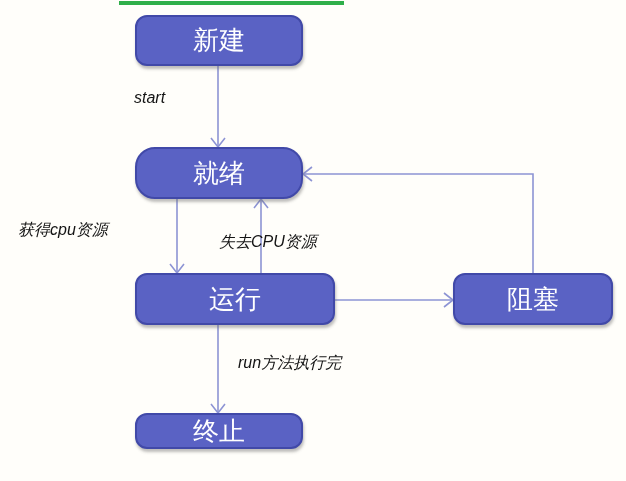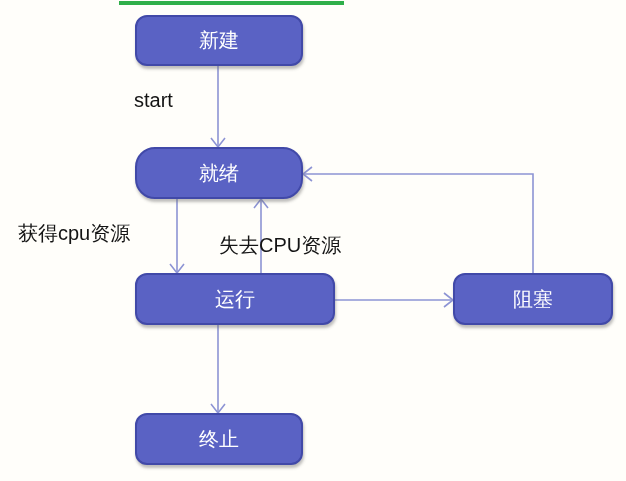--- a/index.html
+++ b/index.html
@@ -36,37 +36,38 @@
     fill: none;
     stroke: var(--edge);
     stroke-width: 1.6;
   }
   .node {
     position: absolute;
     background: var(--node-fill);
     border: 2px solid var(--node-border);
     border-radius: 12px;
     color: var(--node-text);
-    font-size: 20px;
+    font-size: 26px;
     display: flex;
     align-items: center;
     justify-content: center;
     box-shadow: 1px 3px 3px rgba(110,110,110,0.45);
     cursor: default;
   }
   .node-new        { left: 135px; top: 15px;  width: 168px; height: 51px; }
   .node-ready      { left: 135px; top: 147px; width: 168px; height: 52px; border-radius: 20px; }
   .node-running    { left: 135px; top: 273px; width: 200px; height: 52px; }
   .node-blocked    { left: 453px; top: 273px; width: 160px; height: 52px; }
-  .node-terminated { left: 135px; top: 413px; width: 168px; height: 52px; }
+  .node-terminated { left: 135px; top: 413px; width: 168px; height: 36px; }
   .edge-label {
     position: absolute;
     color: var(--label-text);
-    font-size: 20px;
+    font-size: 16px;
     white-space: nowrap;
+    font-style: italic;
   }
   .label-start           { left: 134px; top: 89px;  }
   .label-acquire-cpu     { left: 18px;  top: 220px; }
   .label-lose-cpu        { left: 213px; top: 232px; margin-left: 6px; }
   .label-sleep-io        { left: 321px; top: 261px; }
   .label-sleep-io-end    { left: 362px; top: 129px; }
   .label-run-finished    { left: 238px; top: 353px; }
 </style>
 </head>
 <body>
@@ -117,14 +118,15 @@
   </div>
 
   <div class="edge-label label-start">start</div>
 
   <div class="edge-label label-acquire-cpu">获得cpu资源</div>
 
   <div class="edge-label label-lose-cpu">失去CPU资源</div>
 
 
 
+  <div class="edge-label label-run-finished">run方法执行完</div>
 
 </div>
 
 </body></html>

